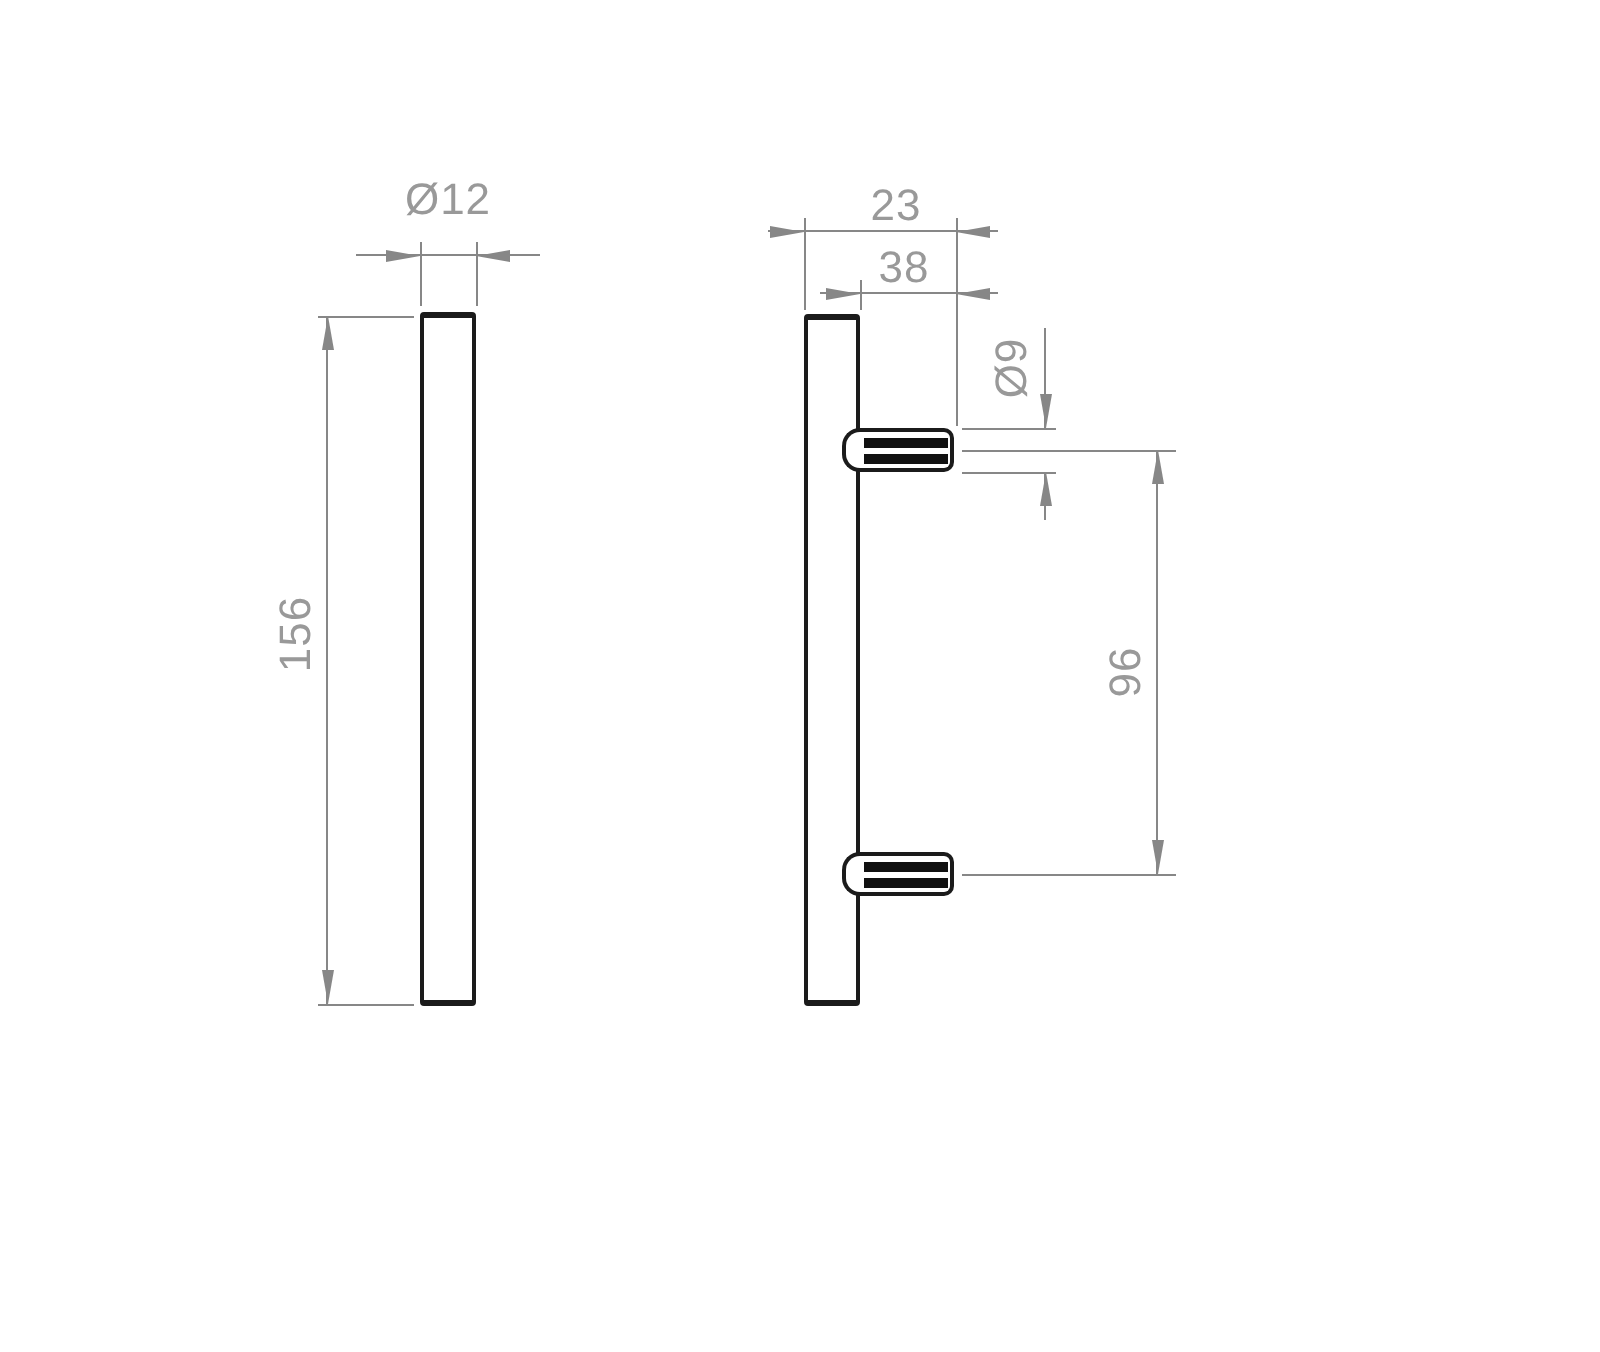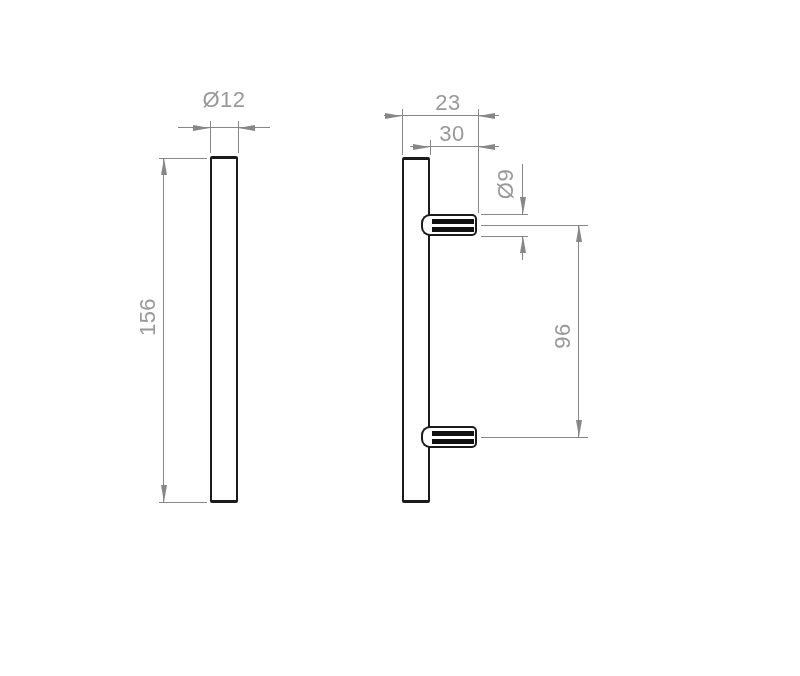--- a/index.html
+++ b/index.html
@@ -86,21 +86,21 @@
   <div class="v" style="left:478px; top:109px; height:104px;"></div>
   <div class="h" style="left:384px; top:115px; width:115px;"></div>
   <div class="arr r" style="left:385px; top:113px;"></div>
   <div class="arr l" style="left:478px; top:113px;"></div>
   <div class="lbl" style="left:448px; top:103px;">23</div>
 
   <div class="v" style="left:430px; top:140px; height:15px;"></div>
   <div class="h" style="left:410px; top:146px; width:89px;"></div>
   <div class="arr r" style="left:413px; top:144px;"></div>
   <div class="arr l" style="left:478px; top:144px;"></div>
-  <div class="lbl" style="left:452px; top:134px;">30</div>
+  <div class="lbl" style="left:452px; top:134px;">38</div>
 
   <div class="h" style="left:481px; top:214px; width:47px;"></div>
   <div class="h" style="left:481px; top:236px; width:47px;"></div>
   <div class="v" style="left:522px; top:164px; height:50px;"></div>
   <div class="v" style="left:522px; top:236px; height:24px;"></div>
   <div class="arr d" style="left:520px; top:197px;"></div>
   <div class="arr u" style="left:520px; top:236px;"></div>
   <div class="lbl rot" style="left:506px; top:184px;">Ø9</div>
 
   <div class="h" style="left:481px; top:225px; width:107px;"></div>

